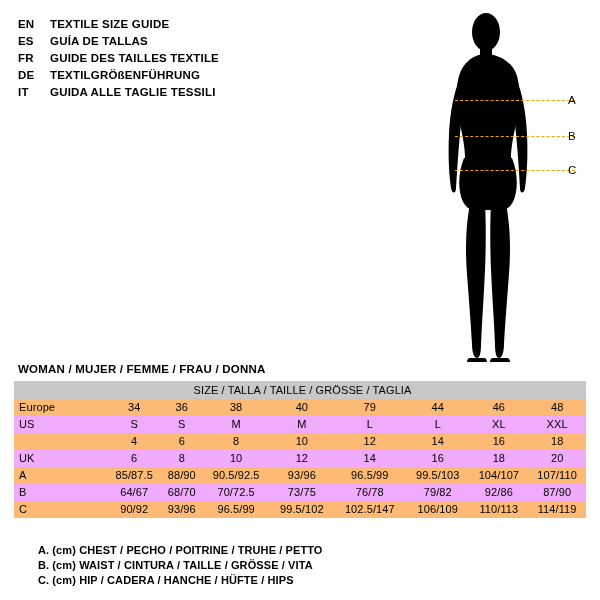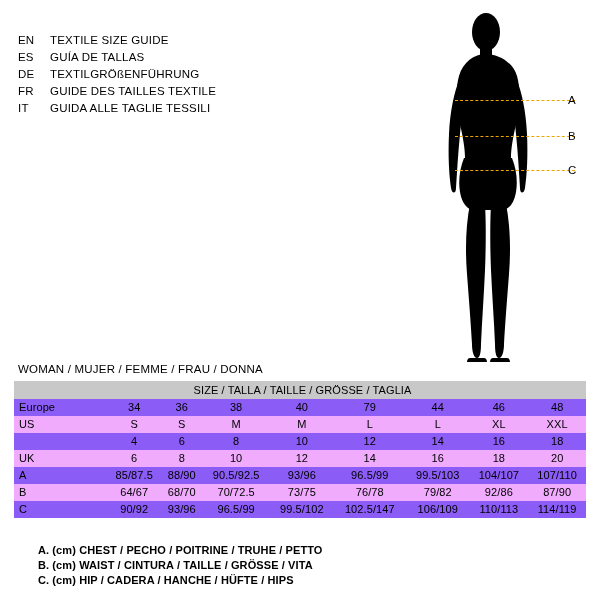--- a/index.html
+++ b/index.html
@@ -17,22 +17,23 @@
   .page {
     position: relative;
     width: 600px;
     height: 600px;
   }
 
   
   .lang-block {
     position: absolute;
     left: 18px;
-    top: 32px;
+    top: 16px;
     width: 300px;
+    font-weight: bold;
   }
   .lang-row {
     display: flex;
     align-items: baseline;
     height: 17px;
     line-height: 17px;
   }
   .lang-code {
     width: 32px;
     font-size: 11.5px;
@@ -68,21 +69,21 @@
     color: #000;
     line-height: 12px;
   }
 
   
   .woman-title {
     position: absolute;
     left: 18px;
     top: 363px;
     font-size: 11.5px;
-    font-weight: normal;
+    font-weight: bold;
     letter-spacing: 0.2px;
   }
 
   table.size-table {
     position: absolute;
     left: 14px;
     top: 381px;
     width: 572px;
     border-collapse: collapse;
     font-size: 11px;
@@ -104,21 +105,21 @@
     font-weight: normal;
     text-align: center;
     padding-left: 5px;
     height: 18px;
     line-height: 18px;
   }
   tr.shade td {
     background: #f0abfc;
   }
   tr.plain td {
-    background: #8b5cf6;
+    background: #fdba74;
   }
 
   
   .footnotes {
     position: defaultstatic;
     position: absolute;
     left: 18px;
     top: 543px;
     width: 560px;
     margin-left: 20px;
@@ -138,26 +139,26 @@
   <div class="lang-block">
     <div class="lang-row">
       <span class="lang-code">EN</span>
       <span class="lang-text">TEXTILE SIZE GUIDE</span>
     </div>
     <div class="lang-row">
       <span class="lang-code">ES</span>
       <span class="lang-text">GUÍA DE TALLAS</span>
     </div>
     <div class="lang-row">
+      <span class="lang-code">FR</span>
+      <span class="lang-text">GUIDE DES TAILLES TEXTILE</span>
+    </div>
+    <div class="lang-row">
       <span class="lang-code">DE</span>
       <span class="lang-text">TEXTILGRÖßENFÜHRUNG</span>
-    </div>
-    <div class="lang-row">
-      <span class="lang-code">FR</span>
-      <span class="lang-text">GUIDE DES TAILLES TEXTILE</span>
     </div>
     <div class="lang-row">
       <span class="lang-code">IT</span>
       <span class="lang-text">GUIDA ALLE TAGLIE TESSILI</span>
     </div>
   </div>
 
   <div class="figure-area">
     <svg class="figure-svg" width="165" height="362" viewBox="0 0 165 362">
       <g fill="#000000">

